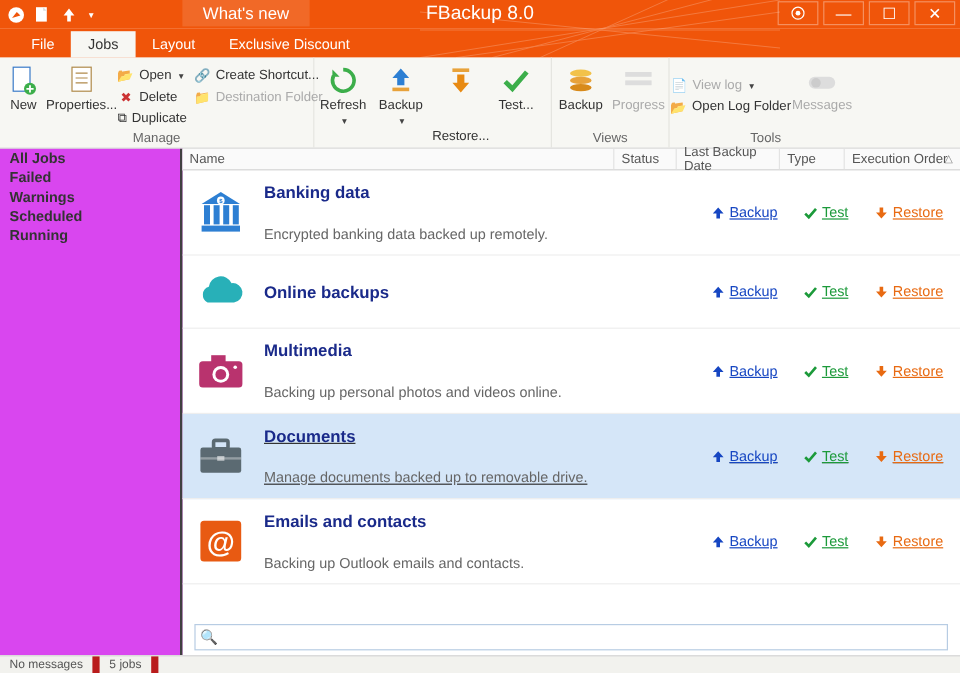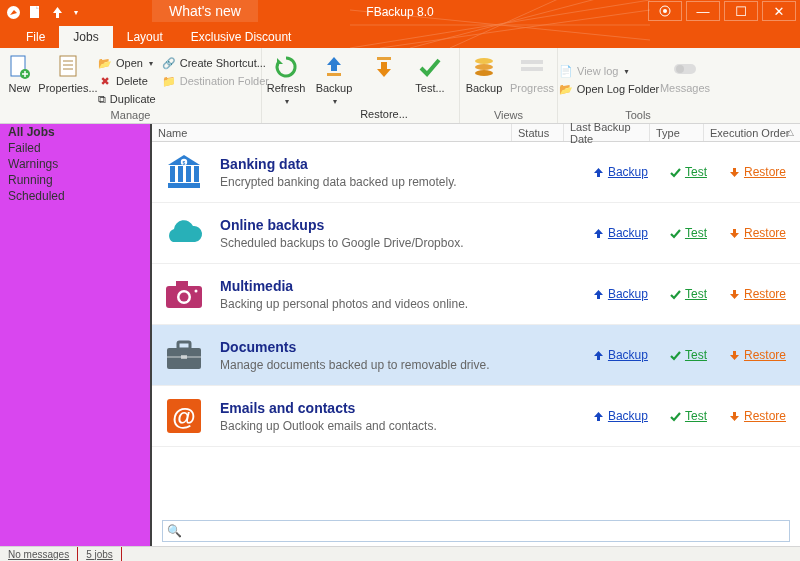--- a/index.html
+++ b/index.html
@@ -3,21 +3,21 @@
 <meta charset="utf-8">
 <style>
   * { box-sizing: border-box; margin: 0; padding: 0; font-family: "Segoe UI", Tahoma, sans-serif; }
   body { width: 800px; height: 561px; background: #fff; overflow: hidden; font-size: 12px; color: #333; position: relative; }
 
   
   .titlebar { height: 24px; background: #f0550a; display: flex; align-items: center; color: #fff; position: relative; }
   .titlebar .left-icons { display: flex; align-items: center; gap: 7px; padding-left: 6px; }
   .titlebar .left-icons .ic { width: 15px; height: 15px; display: flex; align-items: center; justify-content: center; }
   .titlebar .tab-whatsnew { position: absolute; left: 152px; top: 0; height: 22px; padding: 0 17px; background: rgba(255,255,255,0.12); display: flex; align-items: center; font-size: 14px; color: #fff; }
-  .titlebar .app-title { position: absolute; left: 50%; transform: translateX(-50%); font-size: 12px; }
+  .titlebar .app-title { position: absolute; left: 50%; transform: translateX(-50%); font-size: 16px; }
   .titlebar .win-ctrls { position: absolute; right: 4px; top: 1px; display: flex; gap: 0; }
   .titlebar .win-ctrls .btn { width: 34px; height: 20px; display: flex; align-items: center; justify-content: center; color: #fff; font-size: 13px; border: 1px solid rgba(255,255,255,0.35); margin-left: 4px; }
 
   
   .menutabs { height: 24px; background: #f0550a; display: flex; align-items: flex-end; padding-left: 12px; gap: 0; }
   .menutabs .tab { height: 22px; display: flex; align-items: center; padding: 0 14px; color: #fff; font-size: 12px; cursor: pointer; }
   .menutabs .tab.active { background: #f7f7f3; color: #333; }
 
   
   .ribbon { height: 76px; background: #f7f7f3; border-bottom: 1px solid #d5d5d5; display: flex; }
@@ -30,53 +30,53 @@
   .rsmall-col { display: flex; flex-direction: column; gap: 0; padding: 2px 6px 0 1px; }
   .rsmall { display: flex; align-items: center; gap: 4px; font-size: 11px; color: #333; height: 18px; cursor: pointer; white-space: nowrap; }
   .rsmall.disabled { color: #aaa; }
   .rsmall .sicon { width: 14px; height: 14px; display: flex; align-items: center; justify-content: center; font-size: 11px; }
   .rbig.disabled .rlabel { color:#aaa; }
   .caret { font-size: 8px; margin-left: 2px; color:#444; }
 
   
   .main { position: absolute; top: 124px; bottom: 15px; left: 0; right: 0; display: flex; }
   .sidebar { width: 152px; border-right: 2px solid #404040; background: #d946ef; font-size: 12px; }
-  .sidebar .sitem { padding: 1px 8px; cursor: pointer; }
+  .sidebar .sitem { padding: 1px 8px; cursor: pointer; font-weight: bold; }
   .sidebar .sitem.sel { font-weight: 600; }
 
   .content { flex: 1; display: flex; flex-direction: column; }
   .colheaders { height: 18px; border-bottom: 1px solid #d5d5d5; background: #fafafa; display: flex; align-items: center; font-size: 11px; color: #555; }
   .colheaders .ch { border-right: 1px solid #e3e3e3; height: 100%; display: flex; align-items: center; padding-left: 6px; }
   .ch.name { flex: 1; }
   .ch.status { width: 52px; }
   .ch.lbd { width: 86px; }
   .ch.type { width: 54px; }
   .ch.exo { width: 96px; border-right: none; position: relative; }
   .ch.exo .sorticon { position: absolute; right: 6px; top: 3px; font-size: 9px; color: #888; }
 
   .jobs { flex: 1; overflow: auto; }
   .job { display: flex; align-items: center; padding: 10px 14px 10px 10px; border-bottom: 1px solid #eee; gap: 14px; }
-  .job.sel { background: #d5e6f8; }
+  .job.sel { background: #d5e6f8; text-decoration: underline; }
   .job .jicon { width: 44px; height: 40px; display:flex; align-items:center; justify-content:center; }
   .job .jtext { flex: 1; }
   .job .jtitle { color: #1a2a8a; font-weight: 700; font-size: 14px; }
-  .job .jdesc { color: #666; font-size: 12px; margin-top: 3px; }
+  .job .jdesc { color: #666; font-size: 12px; margin-top: 20px; }
   .job .jactions { display: flex; align-items: center; gap: 22px; font-size: 12px; }
   .jact { display: flex; align-items: center; gap: 3px; color: #1646c2; text-decoration: underline; cursor: pointer; }
   .jact.green { color: #1c9a3a; }
   .jact.orange { color: #e86a12; }
   .jact .aicon { width: 12px; height: 12px; display:flex; align-items:center; justify-content:center; }
 
   .searchbar { height: 22px; margin: 4px 10px; border: 1px solid #b7cce3; background: #fff; display: flex; align-items: center; padding: 0 4px; gap: 4px; }
   .searchbar .sicon { color: #1a6fbf; font-size: 12px; }
   .searchbar input { border: none; outline: none; flex: 1; font-size: 12px; }
 
   
   .statusbar { position: absolute; bottom: 0; left: 0; right: 0; height: 15px; background: #f2f2ee; border-top: 1px solid #d5d5d5; display: flex; align-items: center; font-size: 10px; color: #555; }
-  .statusbar .cell { padding: 0 8px; border-right: 1px solid #b91c1c; height: 100%; display:flex; align-items:center;text-decoration:underline; }
+  .statusbar .cell { padding: 0 8px; border-right: 6px solid #b91c1c; height: 100%; display:flex; align-items:center; }
 
   
   .deco-lines { position:absolute; top:0; right:150px; width:300px; height:48px; pointer-events:none; opacity:0.25; }
   .deco-lines svg line { stroke:#fff; stroke-width:0.7; }
 </style>
 </head>
 <body>
 
 <div class="titlebar">
   <div class="left-icons">
@@ -275,22 +275,22 @@
     </div>
     <div class="ribbon-group-label">Tools</div>
   </div>
 </div>
 
 <div class="main">
   <div class="sidebar">
     <div class="sitem sel">All Jobs</div>
     <div class="sitem">Failed</div>
     <div class="sitem">Warnings</div>
+    <div class="sitem">Scheduled</div>
     <div class="sitem">Running</div>
-    <div class="sitem">Scheduled</div>
   </div>
 
   <div class="content">
     <div class="colheaders">
       <div class="ch name">Name</div>
       <div class="ch status">Status</div>
       <div class="ch lbd">Last Backup Date</div>
       <div class="ch type">Type</div>
       <div class="ch exo">
           <span>Execution Order</span>
@@ -335,21 +335,20 @@
           </div>
         </div>
         <div class="job">
           <div class="jicon">
             <svg width="42" height="30" viewBox="0 0 42 30">
               <path d="M32 24 A8 8 0 0 0 30 8 A10 10 0 0 0 11 11 A7 7 0 0 0 10 24 Z" fill="#28b0b8"></path>
             </svg>
           </div>
           <div class="jtext">
             <div class="jtitle">Online backups</div>
-            <div class="jdesc">Scheduled backups to Google Drive/Dropbox.</div>
           </div>
           <div class="jactions">
             <span class="jact"><span class="aicon">
                 <svg width="11" height="11" viewBox="0 0 11 11">
                   <path d="M5.5 1 L10 6 L7 6 L7 10 L4 10 L4 6 L1 6 Z" fill="#1646c2"></path>
                 </svg>
               </span>Backup</span>
             <span class="jact green"><span class="aicon">
                 <svg width="11" height="11" viewBox="0 0 11 11">
                   <path d="M1 6 L4 9 L10 2" fill="none" stroke="#1c9a3a" stroke-width="2.2"></path>

